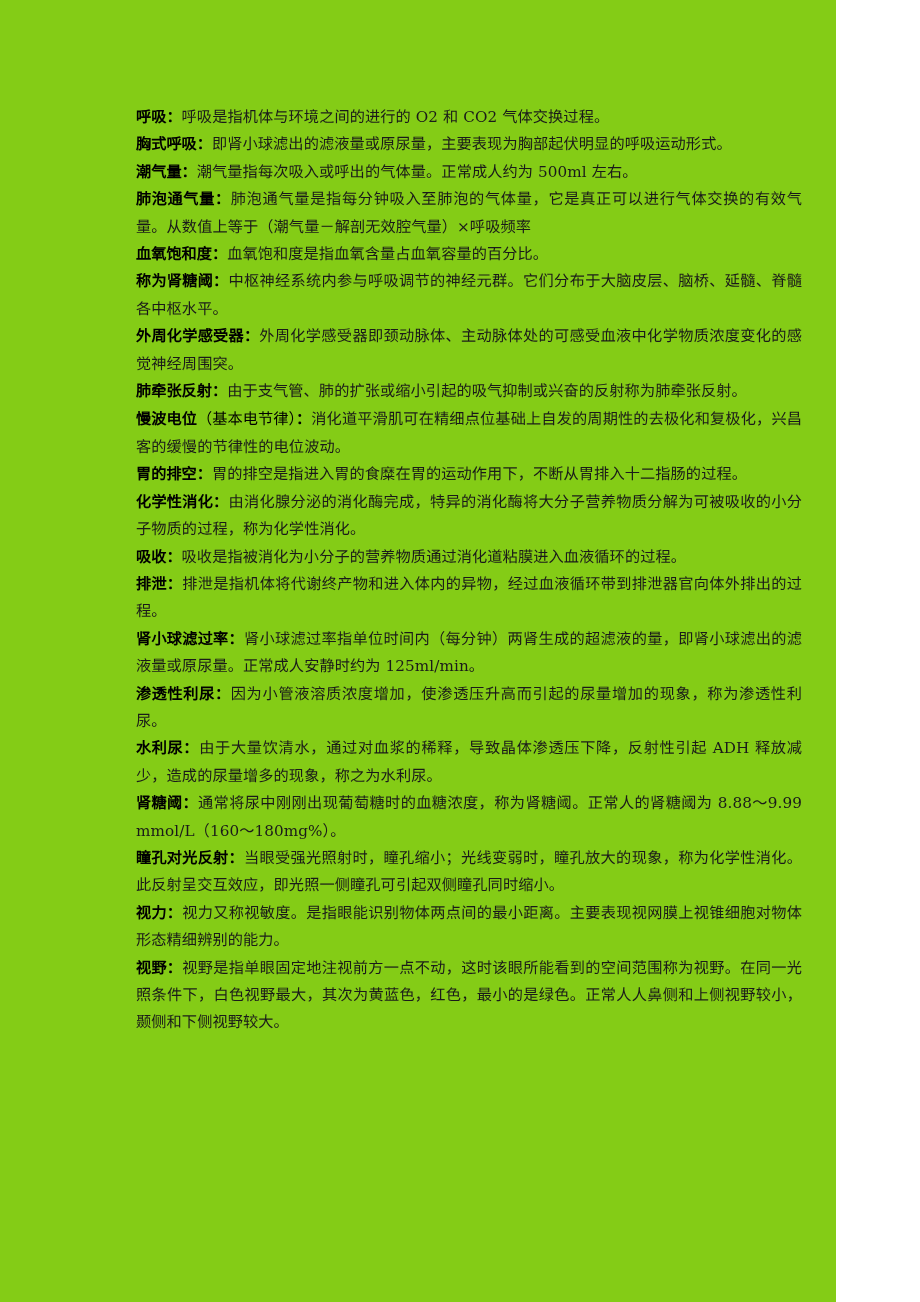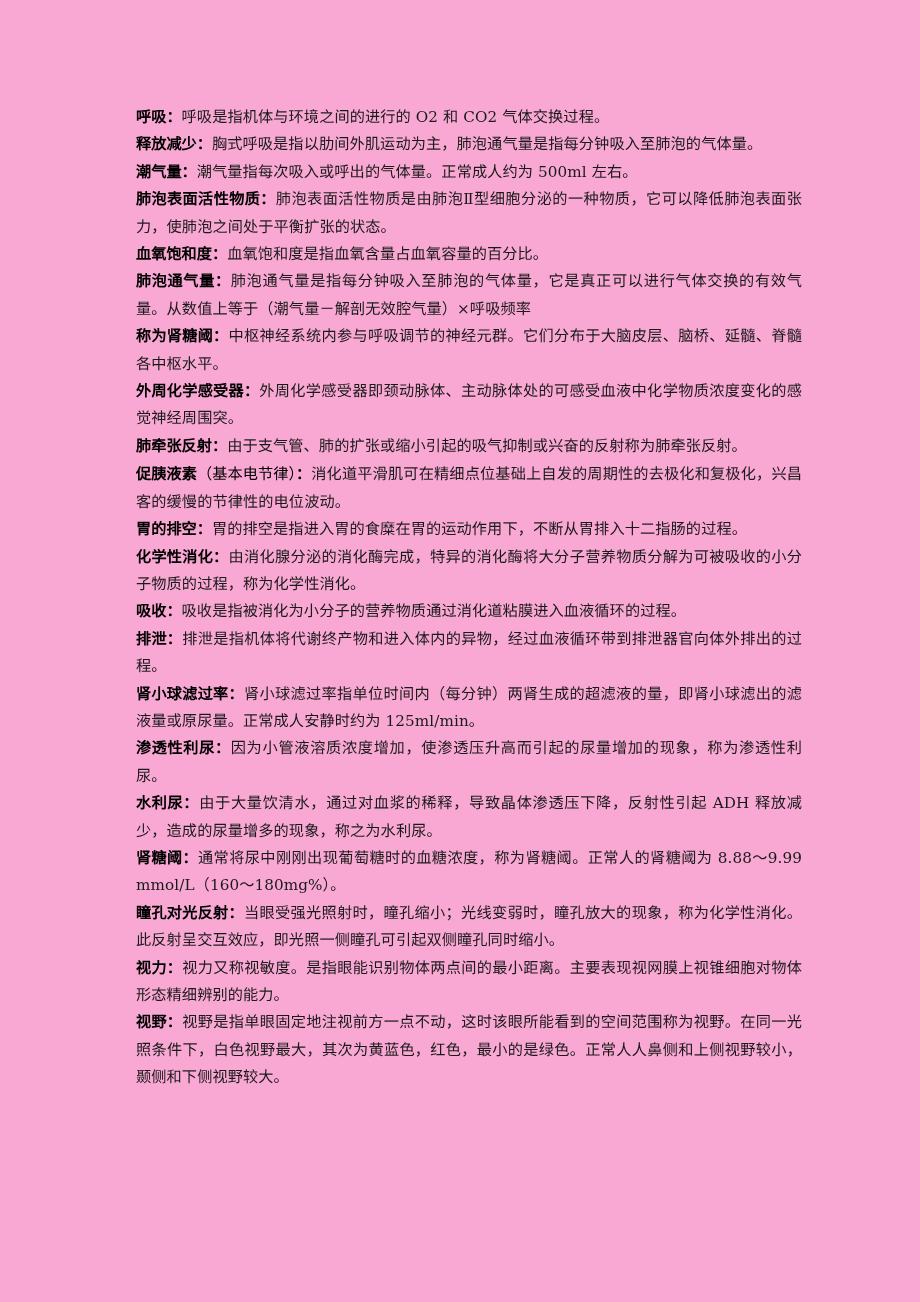--- a/index.html
+++ b/index.html
@@ -11,23 +11,23 @@
   body {
     width: 920px;
     height: 1302px;
     overflow: hidden;
     font-family: "DejaVu Serif", "Liberation Serif", serif;
     color: #000000;
     -webkit-font-smoothing: antialiased;
   }
   .page {
     position: relative;
-    width: 920px;
+    width: 836px;
     height: 1302px;
-    background: #f9a8d4;
+    background: #84cc16;
     box-sizing: border-box;
   }
   .text-body {
     position: absolute;
     left: 136px;
     top: 104px;
     width: 666px;
   }
   .entry {
     margin: 0 0 0 0;
@@ -55,29 +55,28 @@
     font-family: "DejaVu Serif", "Liberation Serif", serif;
     font-weight: normal;
   }
 </style>
 </head>
 <body>
 
 <div class="page">
   <div class="text-body" id="text-body">
       <p class="entry"><span class="term">呼吸</span><span class="term">：</span><span class="def">呼吸是指机体与环境之间的进行的 O2 和 CO2 气体交换过程。</span></p>
-      <p class="entry"><span class="term">释放减少</span><span class="term">：</span><span class="def">胸式呼吸是指以肋间外肌运动为主，肺泡通气量是指每分钟吸入至肺泡的气体量。</span></p>
+      <p class="entry"><span class="term">胸式呼吸</span><span class="term">：</span><span class="def">即肾小球滤出的滤液量或原尿量，主要表现为胸部起伏明显的呼吸运动形式。</span></p>
       <p class="entry"><span class="term">潮气量</span><span class="term">：</span><span class="def">潮气量指每次吸入或呼出的气体量。正常成人约为 500ml 左右。</span></p>
-      <p class="entry"><span class="term">肺泡表面活性物质</span><span class="term">：</span><span class="def">肺泡表面活性物质是由肺泡Ⅱ型细胞分泌的一种物质，它可以降低肺泡表面张力，使肺泡之间处于平衡扩张的状态。</span></p>
+      <p class="entry"><span class="term">肺泡通气量</span><span class="term">：</span><span class="def">肺泡通气量是指每分钟吸入至肺泡的气体量，它是真正可以进行气体交换的有效气量。从数值上等于（潮气量－解剖无效腔气量）×呼吸频率</span></p>
       <p class="entry"><span class="term">血氧饱和度</span><span class="term">：</span><span class="def">血氧饱和度是指血氧含量占血氧容量的百分比。</span></p>
-      <p class="entry"><span class="term">肺泡通气量</span><span class="term">：</span><span class="def">肺泡通气量是指每分钟吸入至肺泡的气体量，它是真正可以进行气体交换的有效气量。从数值上等于（潮气量－解剖无效腔气量）×呼吸频率</span></p>
       <p class="entry"><span class="term">称为肾糖阈</span><span class="term">：</span><span class="def">中枢神经系统内参与呼吸调节的神经元群。它们分布于大脑皮层、脑桥、延髓、脊髓各中枢水平。</span></p>
       <p class="entry"><span class="term">外周化学感受器</span><span class="term">：</span><span class="def">外周化学感受器即颈动脉体、主动脉体处的可感受血液中化学物质浓度变化的感觉神经周围突。</span></p>
       <p class="entry"><span class="term">肺牵张反射</span><span class="term">：</span><span class="def">由于支气管、肺的扩张或缩小引起的吸气抑制或兴奋的反射称为肺牵张反射。</span></p>
-      <p class="entry"><span class="term">促胰液素</span><span class="term term-note">（基本电节律）</span><span class="term">：</span><span class="def">消化道平滑肌可在精细点位基础上自发的周期性的去极化和复极化，兴昌客的缓慢的节律性的电位波动。</span></p>
+      <p class="entry"><span class="term">慢波电位</span><span class="term term-note">（基本电节律）</span><span class="term">：</span><span class="def">消化道平滑肌可在精细点位基础上自发的周期性的去极化和复极化，兴昌客的缓慢的节律性的电位波动。</span></p>
       <p class="entry"><span class="term">胃的排空</span><span class="term">：</span><span class="def">胃的排空是指进入胃的食糜在胃的运动作用下，不断从胃排入十二指肠的过程。</span></p>
       <p class="entry"><span class="term">化学性消化</span><span class="term">：</span><span class="def">由消化腺分泌的消化酶完成，特异的消化酶将大分子营养物质分解为可被吸收的小分子物质的过程，称为化学性消化。</span></p>
       <p class="entry"><span class="term">吸收</span><span class="term">：</span><span class="def">吸收是指被消化为小分子的营养物质通过消化道粘膜进入血液循环的过程。</span></p>
       <p class="entry"><span class="term">排泄</span><span class="term">：</span><span class="def">排泄是指机体将代谢终产物和进入体内的异物，经过血液循环带到排泄器官向体外排出的过程。</span></p>
       <p class="entry"><span class="term">肾小球滤过率</span><span class="term">：</span><span class="def">肾小球滤过率指单位时间内（每分钟）两肾生成的超滤液的量，即肾小球滤出的滤液量或原尿量。正常成人安静时约为 125ml/min。</span></p>
       <p class="entry"><span class="term">渗透性利尿</span><span class="term">：</span><span class="def">因为小管液溶质浓度增加，使渗透压升高而引起的尿量增加的现象，称为渗透性利尿。</span></p>
       <p class="entry"><span class="term">水利尿</span><span class="term">：</span><span class="def">由于大量饮清水，通过对血浆的稀释，导致晶体渗透压下降，反射性引起 ADH 释放减少，造成的尿量增多的现象，称之为水利尿。</span></p>
       <p class="entry"><span class="term">肾糖阈</span><span class="term">：</span><span class="def">通常将尿中刚刚出现葡萄糖时的血糖浓度，称为肾糖阈。正常人的肾糖阈为 8.88～9.99mmol/L（160～180mg%）。</span></p>
       <p class="entry"><span class="term">瞳孔对光反射</span><span class="term">：</span><span class="def">当眼受强光照射时，瞳孔缩小；光线变弱时，瞳孔放大的现象，称为化学性消化。此反射呈交互效应，即光照一侧瞳孔可引起双侧瞳孔同时缩小。</span></p>
       <p class="entry"><span class="term">视力</span><span class="term">：</span><span class="def">视力又称视敏度。是指眼能识别物体两点间的最小距离。主要表现视网膜上视锥细胞对物体形态精细辨别的能力。</span></p>

